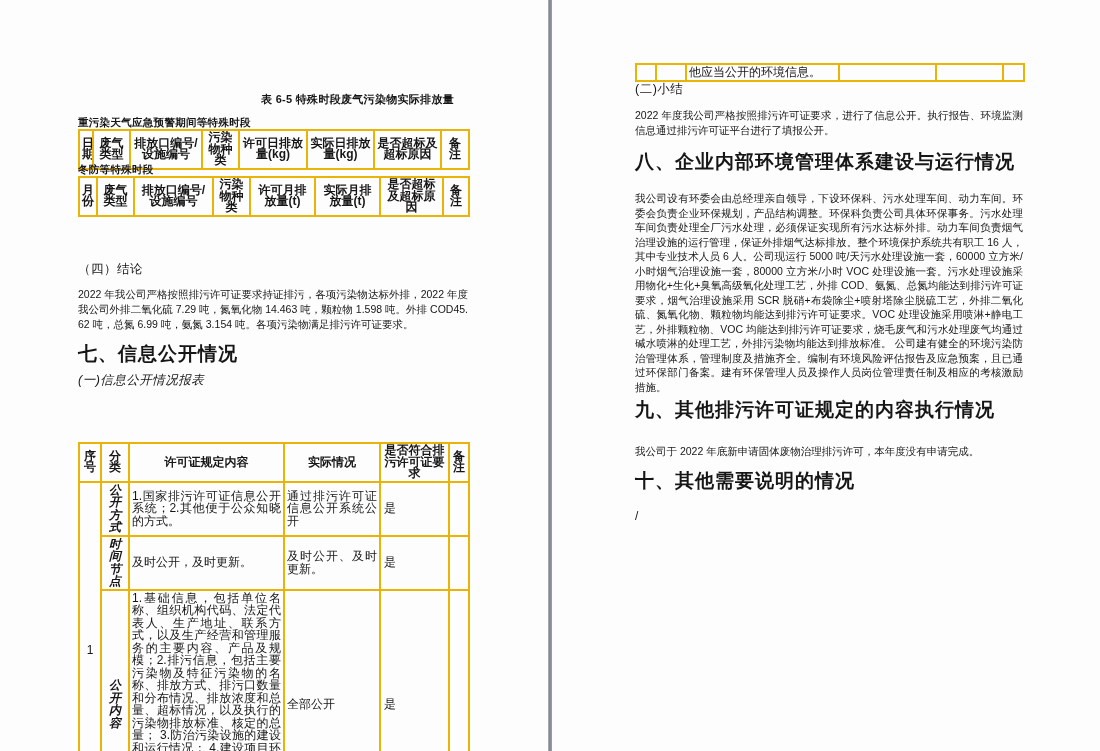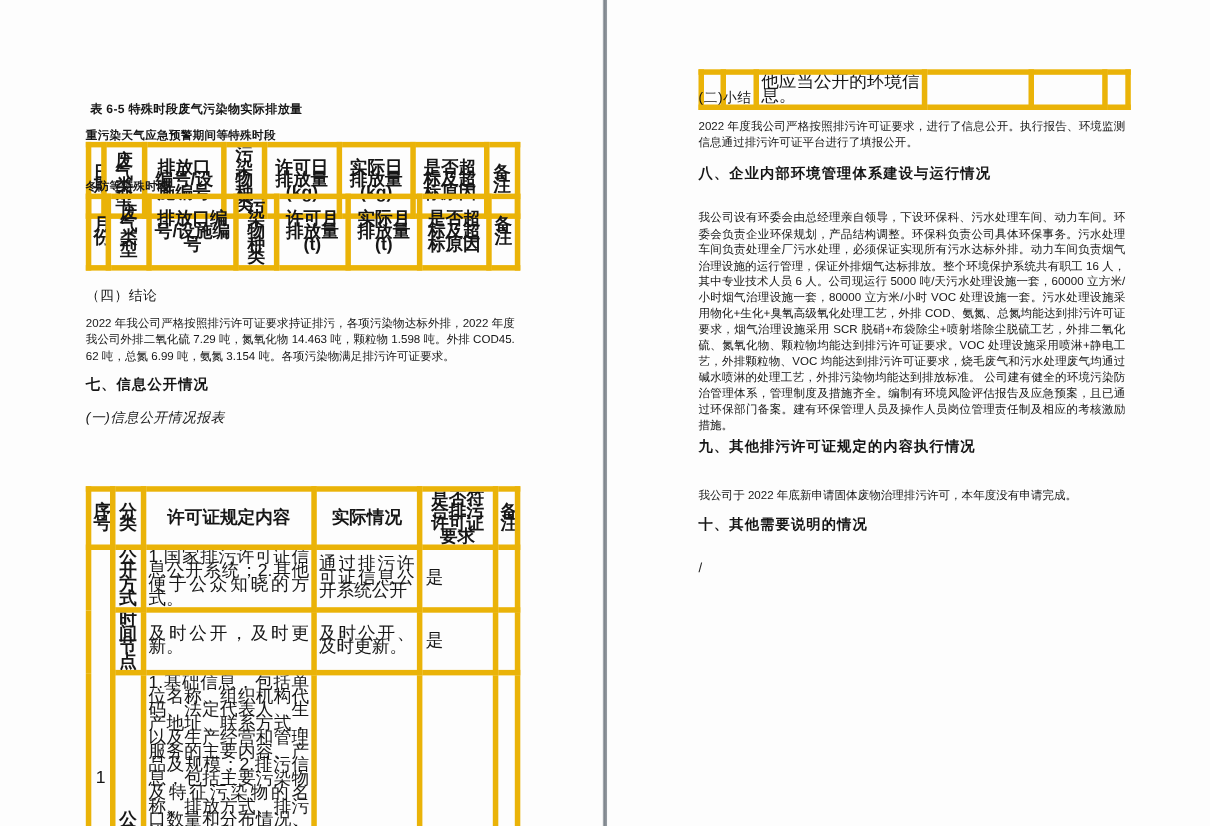--- a/index.html
+++ b/index.html
@@ -10,42 +10,42 @@
     -webkit-font-smoothing:antialiased;
   }
   .page{position:absolute;top:0;height:751px;background:#fdfdfd;}
   .page-left{left:0;width:548px;}
   .page-right{left:552px;width:548px;}
   .divider{position:absolute;top:0;left:548px;width:4px;height:751px;
     background:linear-gradient(to right,#b6bbc0,#7e858c 40%,#9aa0a6);}
   .abs{position:absolute;}
   .cap-bold{font-size:11px;font-weight:bold;letter-spacing:0.3px;}
   .sub-label{font-size:10.5px;font-weight:bold;letter-spacing:0.3px;}
-  .h-big{font-size:13px;font-weight:bold;letter-spacing:1px;}
+  .h-big{font-size:19px;font-weight:bold;letter-spacing:1px;}
   .h-sub{font-size:12.5px;letter-spacing:0.5px;}
   .para{font-size:10.5px;line-height:15px;text-align:justify;word-break:break-all;}
   .t-caption{font-size:10px;letter-spacing:1.5px;text-align:center;}
   table{border-collapse:collapse;table-layout:fixed;}
-  th,td{border:5px solid #eab308;overflow:hidden;word-break:break-all;
-    font-size:16px;line-height:12.5px;padding:1px 2px;vertical-align:middle;}
+  th,td{border:2px solid #eab308;overflow:hidden;word-break:break-all;
+    font-size:12px;line-height:12.5px;padding:1px 2px;vertical-align:middle;}
   th{font-weight:bold;text-align:center;line-height:11.5px;}
-  td.cat{font-weight:bold;text-align:center;}
+  td.cat{font-weight:bold;text-align:center;font-style:italic;}
   td.seq{text-align:center;}
   td.txt{text-align:left;text-align:justify;}
   td.yes{text-align:left;padding-left:3px;}
   .hdr-table tr{height:31px;}
 </style>
 </head>
 <body>
 
 <div class="stage">
 
   <div class="page page-left">
 
-    <div class="abs cap-bold" style="left:82px;top:92px;width:390px;">表 6-5 特殊时段废气污染物实际排放量</div>
+    <div class="abs cap-bold" style="left:64px;top:92px;width:390px;text-align:right;">表 6-5 特殊时段废气污染物实际排放量</div>
 
     <div class="abs sub-label" style="left:78px;top:116px;width:390px;">重污染天气应急预警期间等特殊时段</div>
 
     <table class="abs hdr-table" style="left:78px;top:129px;width:390px;">
       <colgroup>
         <col style="width:14px">
           <col style="width:37px">
           <col style="width:72px">
           <col style="width:37px">
         <col style="width:68px">

